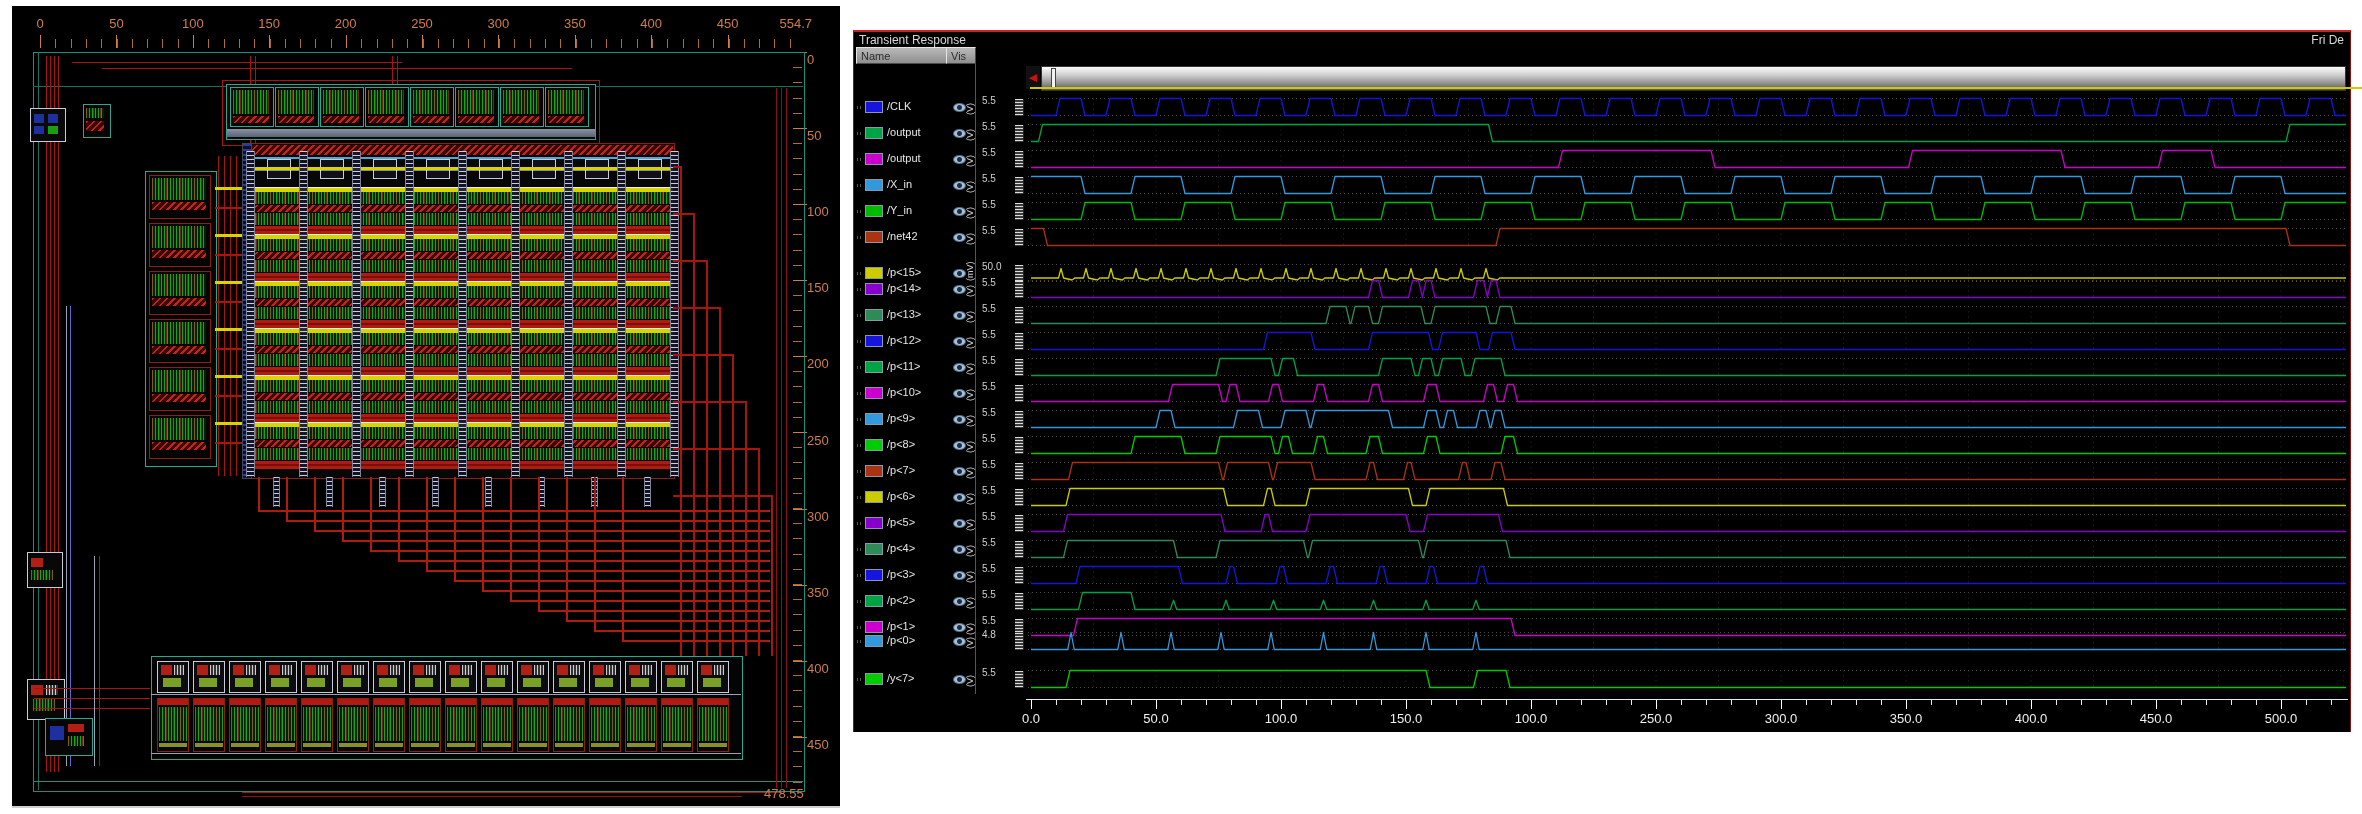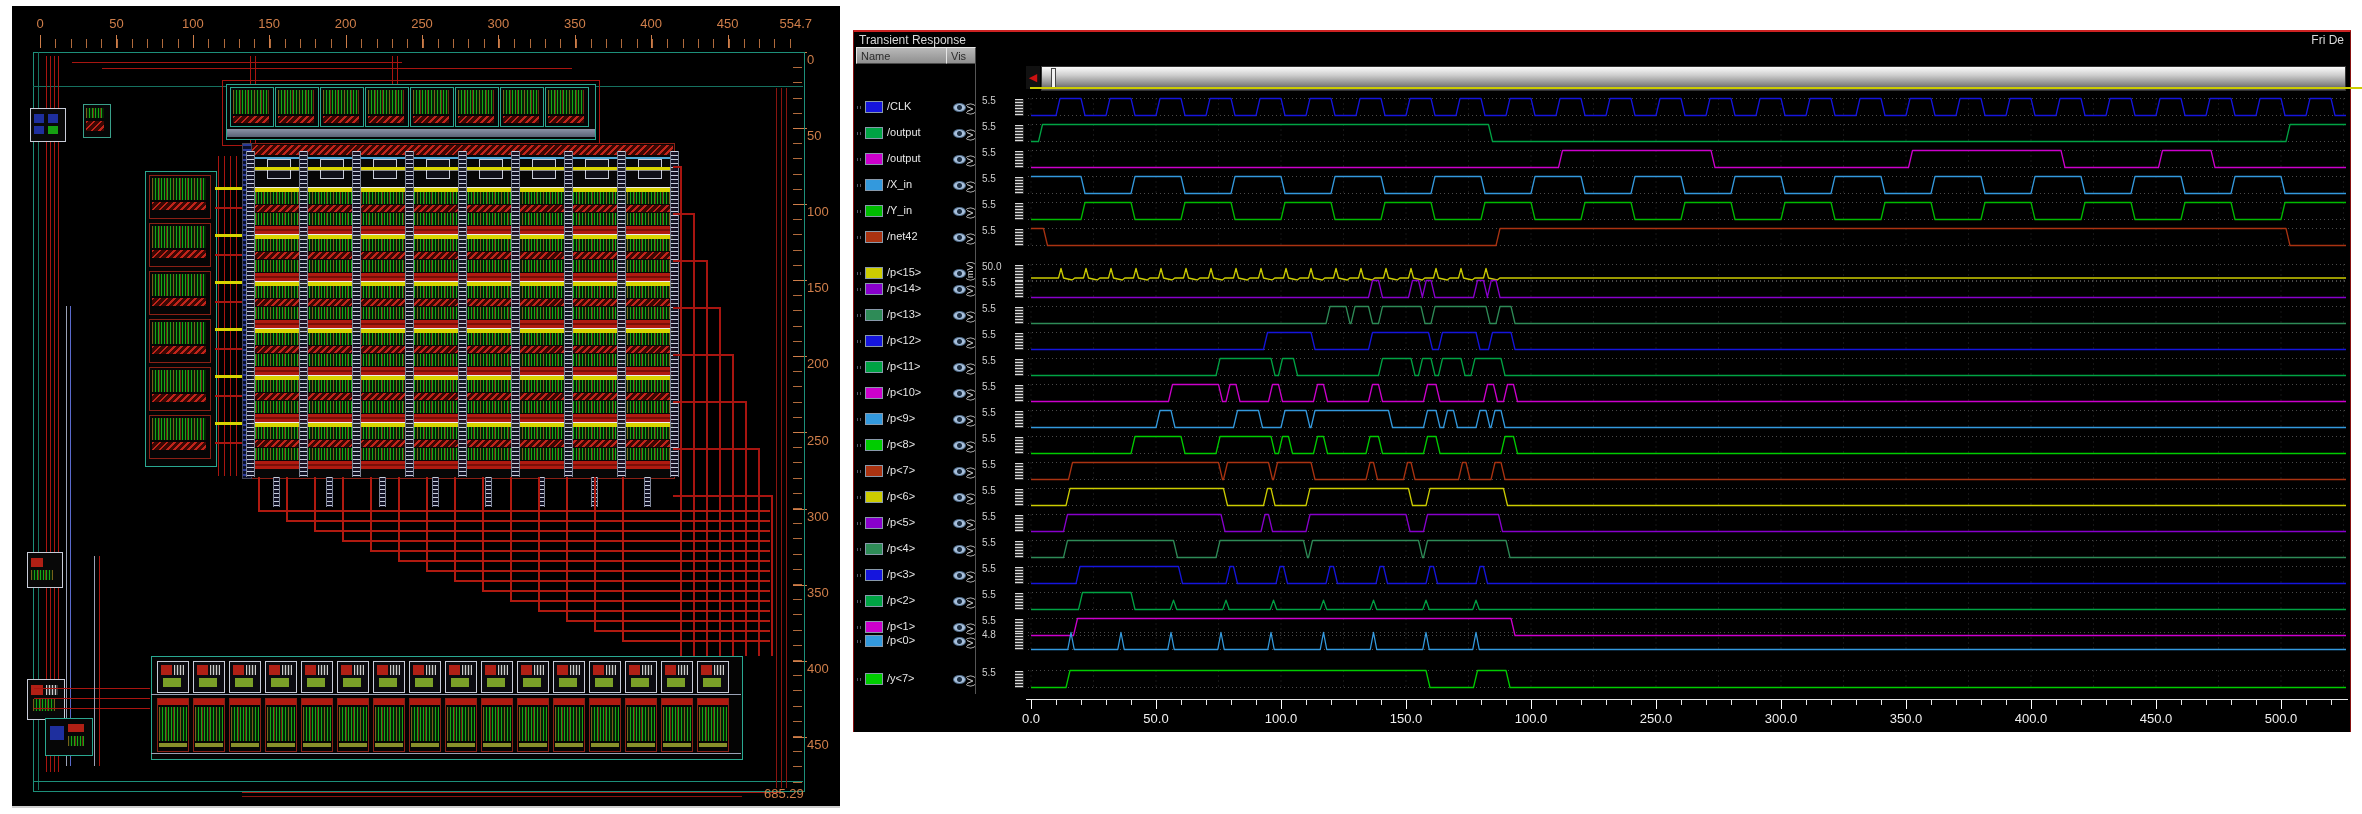--- a/index.html
+++ b/index.html
@@ -476,21 +476,21 @@
       <div class="rlabel" style="left: 795px; top: 46px;">0</div>
       <div class="rlabel" style="left: 795px; top: 122.1px;">50</div>
       <div class="rlabel" style="left: 795px; top: 198.2px;">100</div>
       <div class="rlabel" style="left: 795px; top: 274.3px;">150</div>
       <div class="rlabel" style="left: 795px; top: 350.4px;">200</div>
       <div class="rlabel" style="left: 795px; top: 426.5px;">250</div>
       <div class="rlabel" style="left: 795px; top: 502.6px;">300</div>
       <div class="rlabel" style="left: 795px; top: 578.7px;">350</div>
       <div class="rlabel" style="left: 795px; top: 654.8px;">400</div>
       <div class="rlabel" style="left: 795px; top: 730.9px;">450</div>
-      <div class="rlabel" style="left: 752px; top: 780px;">685.29</div>
+      <div class="rlabel" style="left: 752px; top: 780px;">478.55</div>
     </div>
 
   <div id="wave-panel" class="abs">
     <div id="wave-title" class="abs">Transient Response</div>
     <div id="wave-date" class="abs">Fri De</div>
     <div id="hdr-name" class="abs hdr">Name</div>
     <div id="hdr-vis" class="abs hdr">Vis</div>
     <div id="sb-arrow" class="abs">◀</div>
     <div id="scrollbar" class="abs"></div>
     <div id="sb-thumb-line" class="abs"></div>

